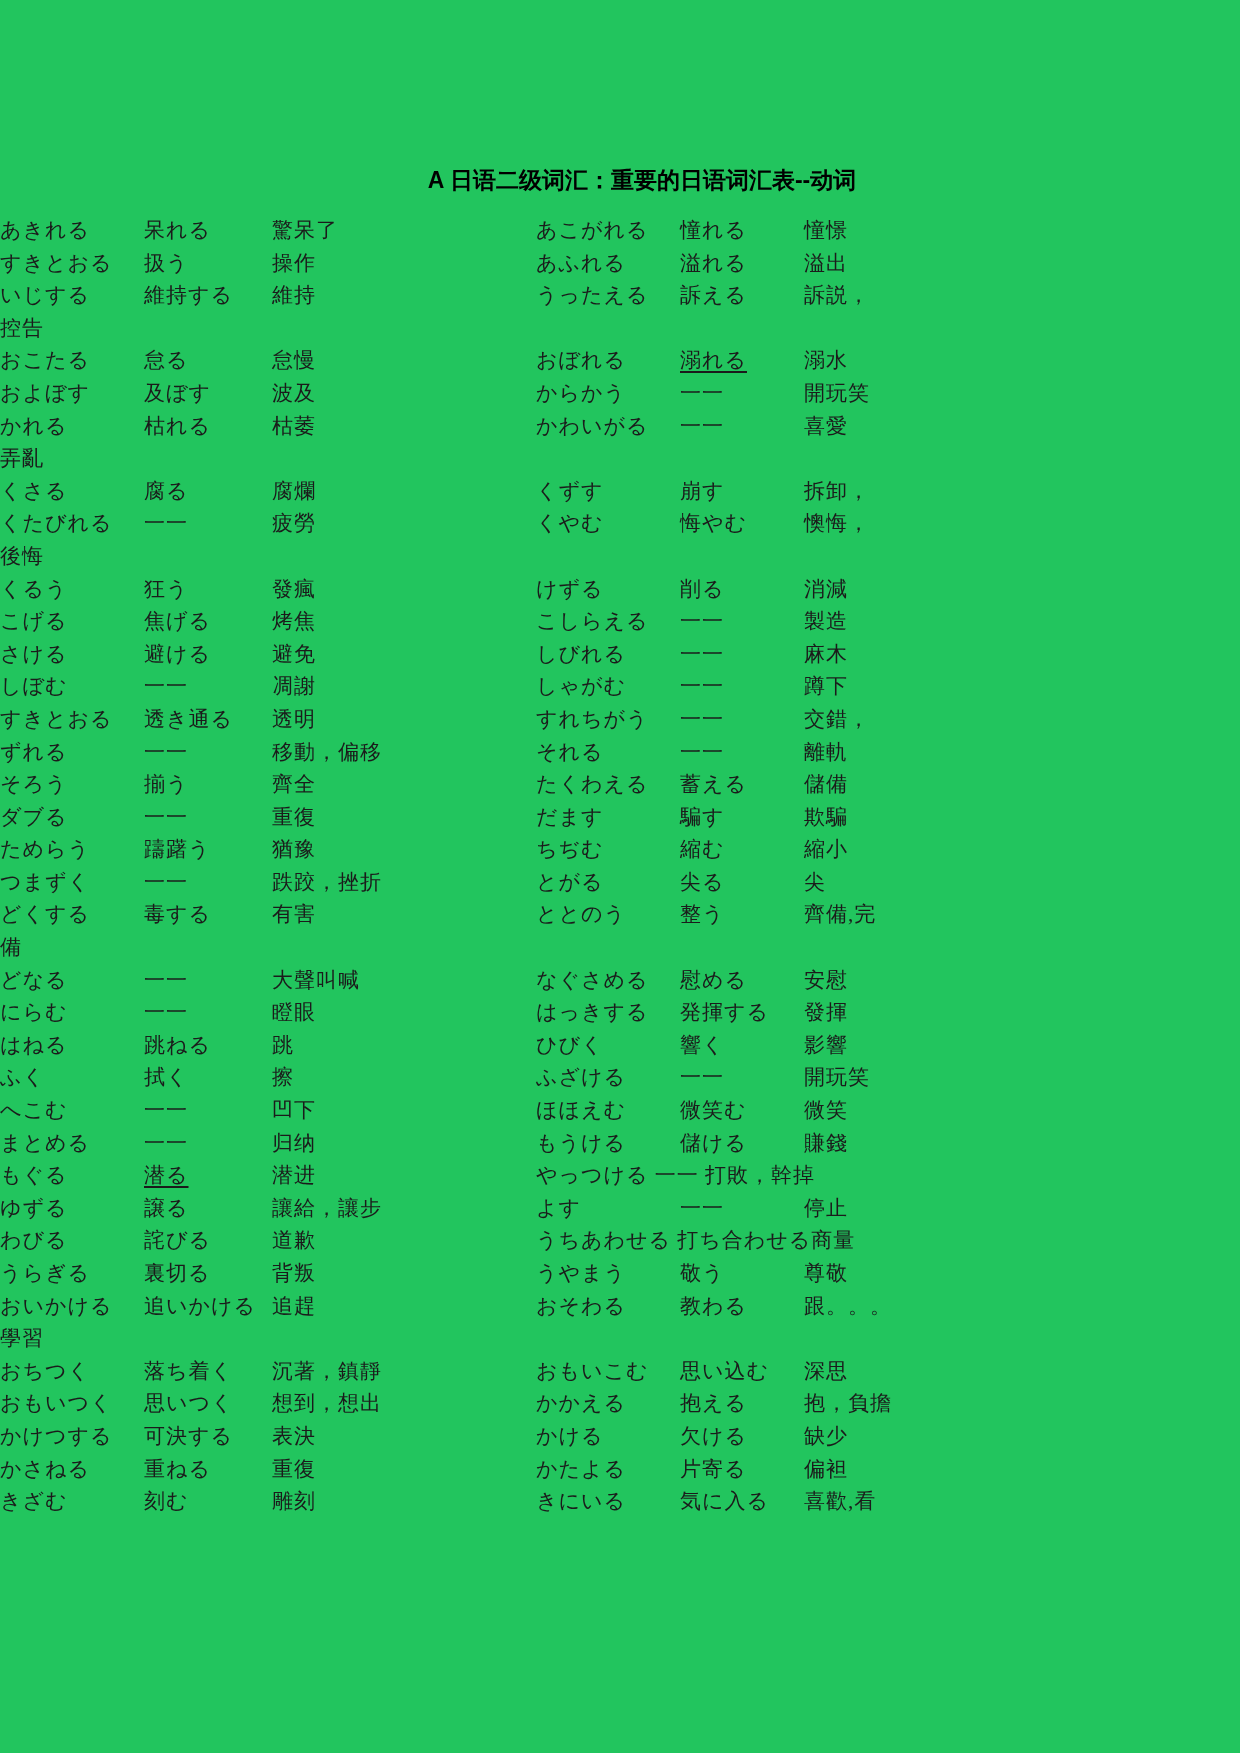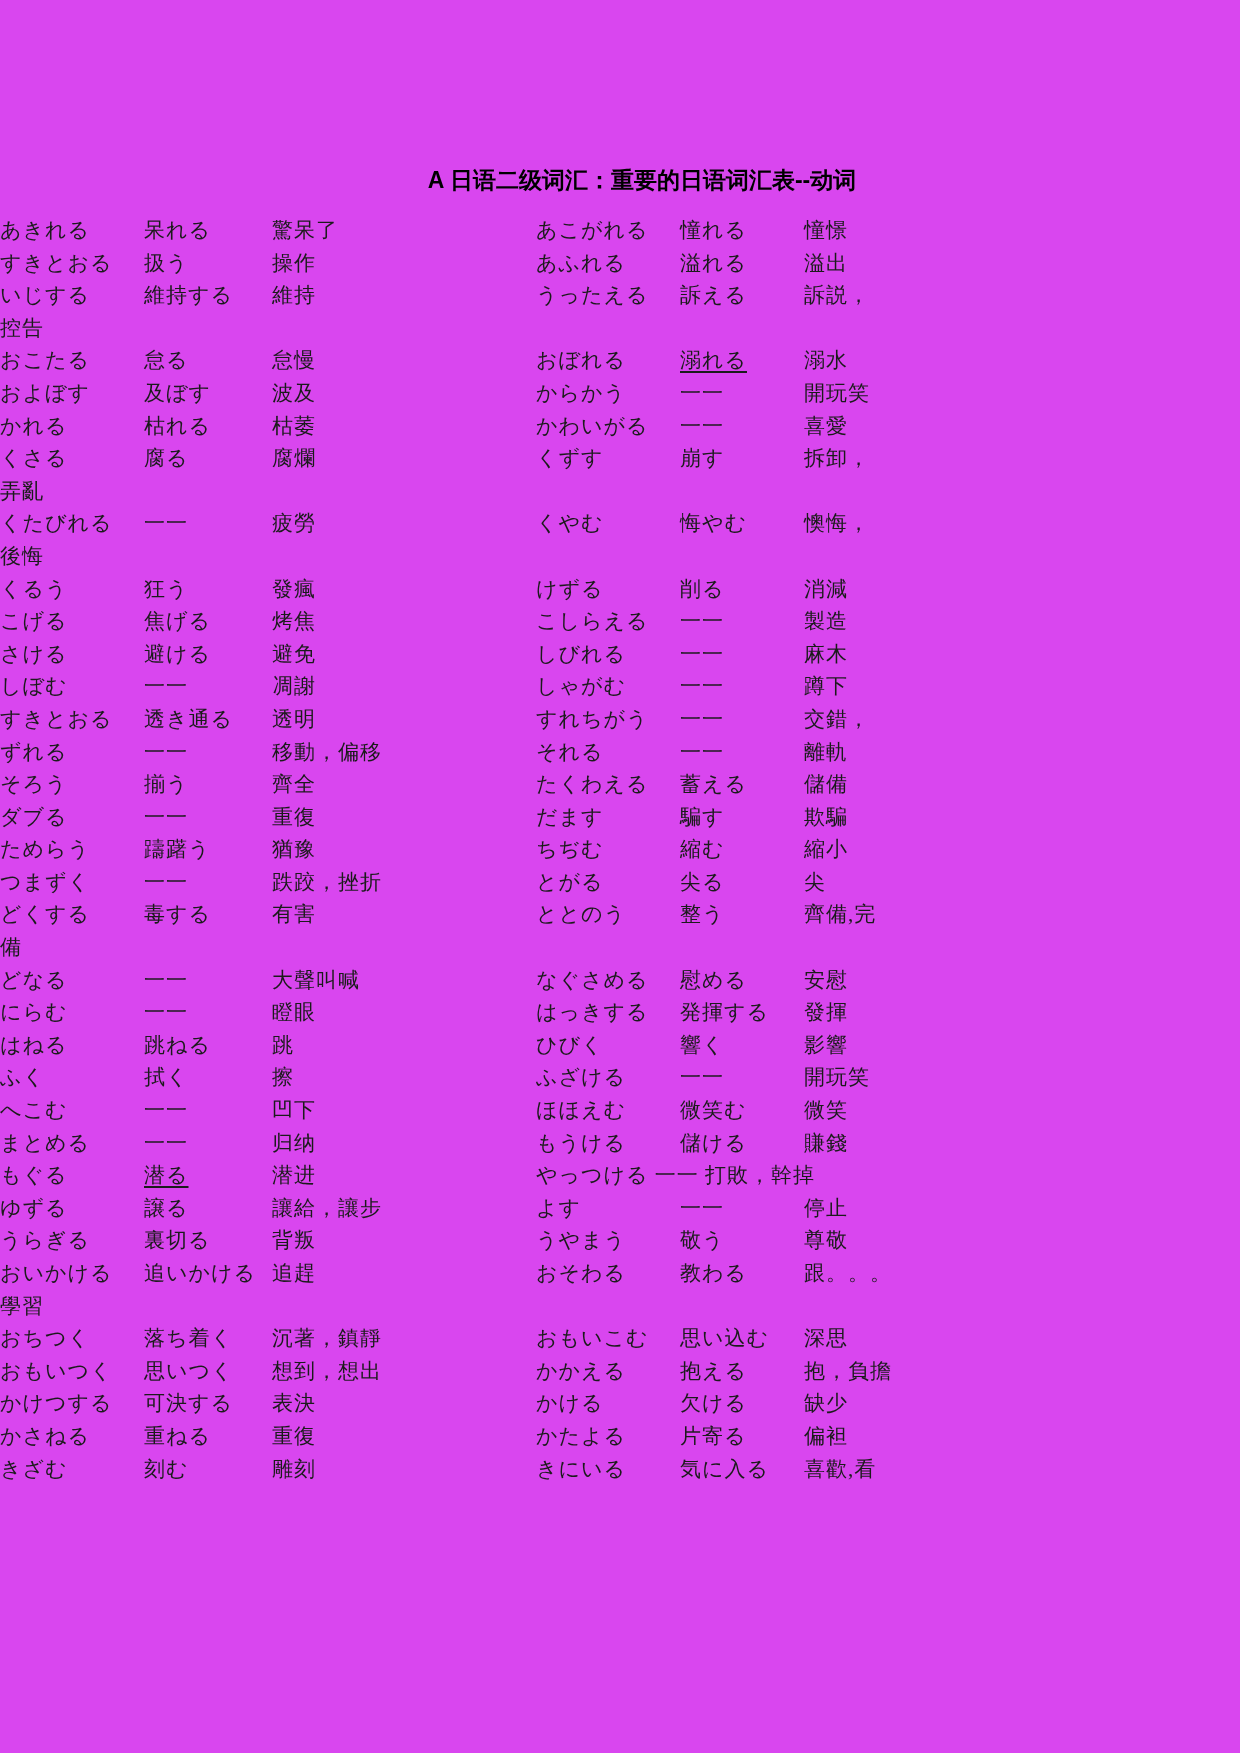--- a/index.html
+++ b/index.html
@@ -1,17 +1,17 @@
 <!DOCTYPE html>
 <html><head>
 <meta charset="utf-8">
 <style>
   html,body{margin:0;padding:0;background:#e8e8e8;}
   .page{
-    width:1240px;height:1753px;background:#d946ef;margin:0 auto;
+    width:1240px;height:1753px;background:#22c55e;margin:0 auto;
     box-sizing:border-box;padding-top:166px;
     font-family:"Liberation Serif","DejaVu Serif",serif;
     color:#1b1b1b;overflow:hidden;
   }
   .title{
     margin:0;padding-left:44px;text-align:center;
     font-family:"Liberation Sans","DejaVu Sans",sans-serif;
     font-weight:bold;font-size:23px;line-height:28px;color:#000;
   }
   .rows{margin-top:20px;}
@@ -77,31 +77,31 @@
       </div>
       <div class="row">
         <div class="cell">かれる</div>
         <div class="cell">枯れる</div>
         <div class="cell">枯萎</div>
         <div class="cell">かわいがる</div>
         <div class="cell">一一</div>
         <div class="cell">喜愛</div>
       </div>
       <div class="row">
+        <div class="cell span-all">弄亂</div>
+      </div>
+      <div class="row">
         <div class="cell">くさる</div>
         <div class="cell">腐る</div>
         <div class="cell">腐爛</div>
         <div class="cell">くずす</div>
         <div class="cell">崩す</div>
         <div class="cell">拆卸，</div>
       </div>
       <div class="row">
-        <div class="cell span-all">弄亂</div>
-      </div>
-      <div class="row">
         <div class="cell">くたびれる</div>
         <div class="cell">一一</div>
         <div class="cell">疲勞</div>
         <div class="cell">くやむ</div>
         <div class="cell">悔やむ</div>
         <div class="cell">懊悔，</div>
       </div>
       <div class="row">
         <div class="cell span-all">後悔</div>
       </div>
@@ -252,20 +252,26 @@
       </div>
       <div class="row">
         <div class="cell">ゆずる</div>
         <div class="cell">譲る</div>
         <div class="cell">讓給，讓步</div>
         <div class="cell">よす</div>
         <div class="cell">一一</div>
         <div class="cell">停止</div>
       </div>
       <div class="row">
+        <div class="cell">わびる</div>
+        <div class="cell">詫びる</div>
+        <div class="cell">道歉</div>
+        <div class="cell span-right">うちあわせる 打ち合わせる商量</div>
+      </div>
+      <div class="row">
         <div class="cell">うらぎる</div>
         <div class="cell">裏切る</div>
         <div class="cell">背叛</div>
         <div class="cell">うやまう</div>
         <div class="cell">敬う</div>
         <div class="cell">尊敬</div>
       </div>
       <div class="row">
         <div class="cell">おいかける</div>
         <div class="cell">追いかける</div>

